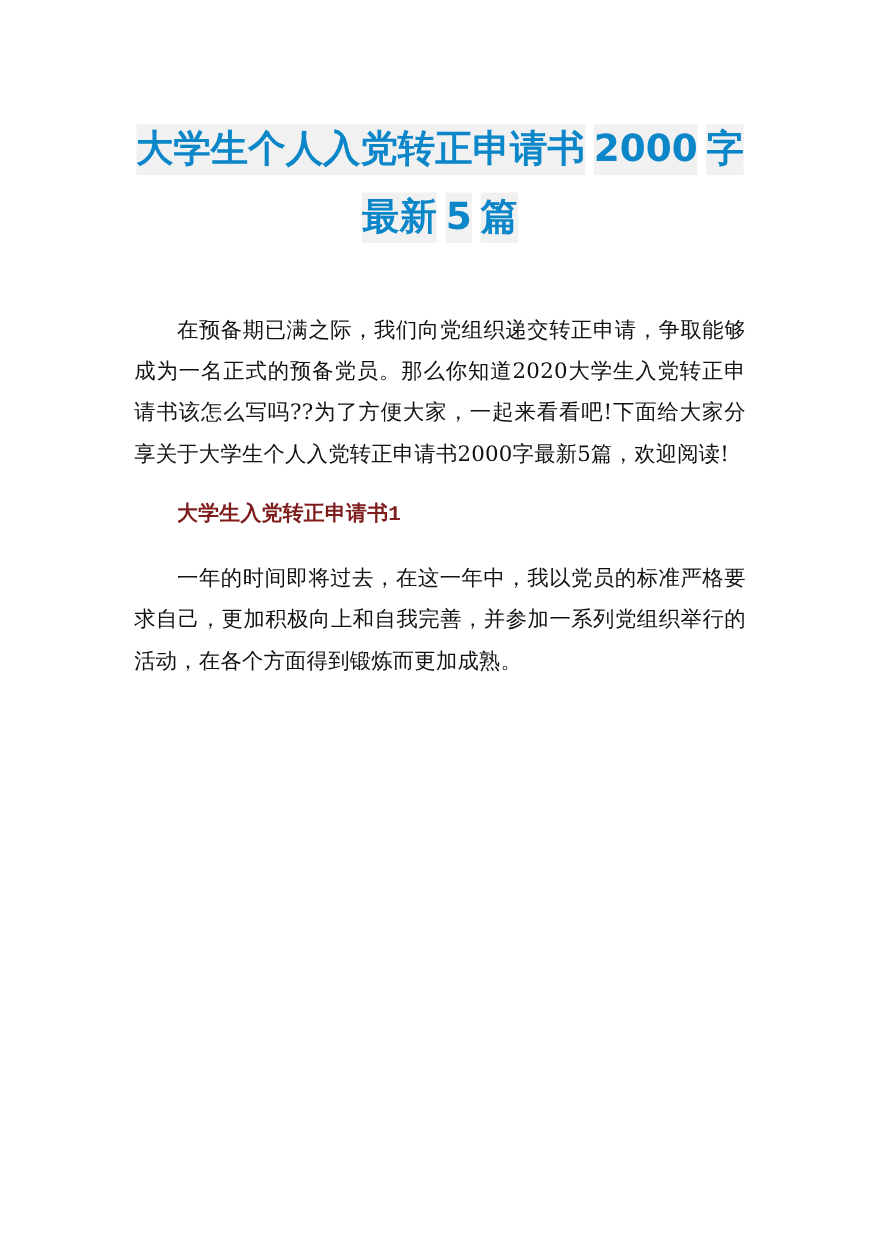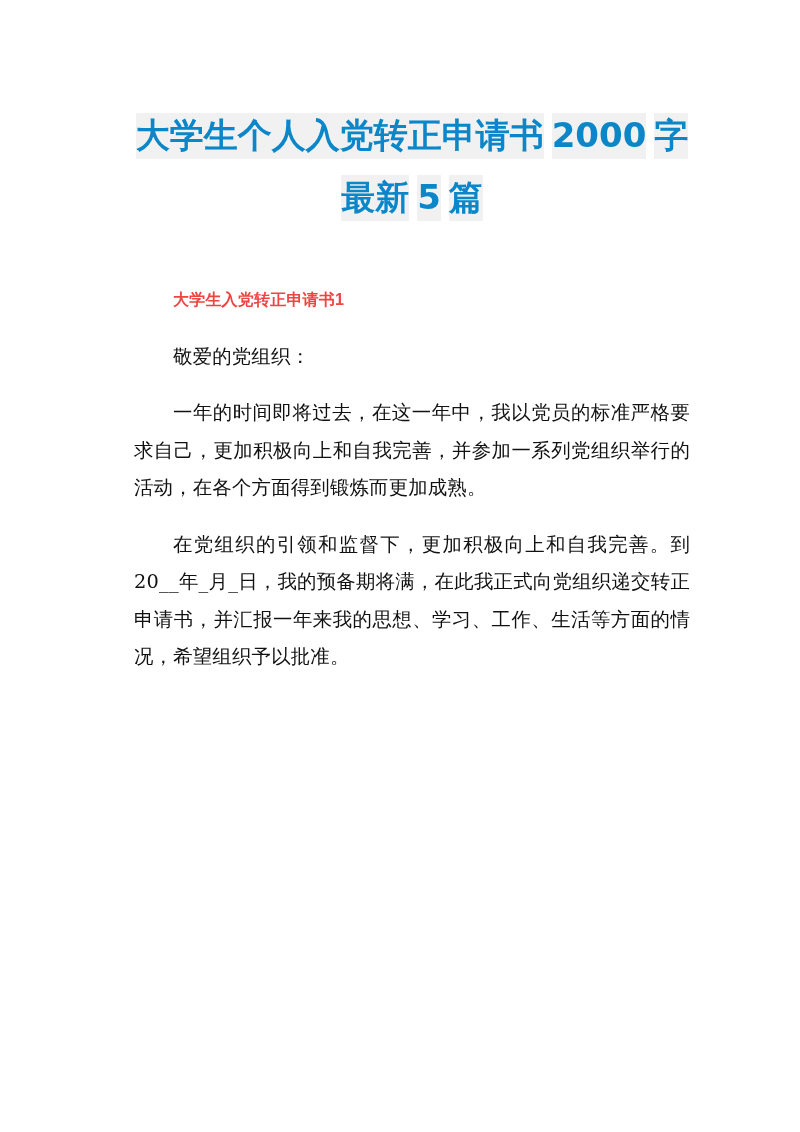--- a/index.html
+++ b/index.html
@@ -10,21 +10,21 @@
     body {
       width: 800px;
       height: 1132px;
       position: relative;
       overflow: hidden;
       font-family: "DejaVu Serif", "Liberation Serif", serif;
       color: #111111;
     }
     .page {
       position: absolute;
-      left: 12px; top: 0;
+      left: 0; top: 0;
       width: 778px;
       height: 1132px;
       border-radius: 18px;
     }
     .title {
       position: absolute;
       left: 100px;
       width: 600px;
       top: 104px;
       text-align: center;
@@ -51,40 +51,39 @@
       font-size: 19.4px;
       line-height: 37.5px;
       letter-spacing: 0.2px;
     }
     .body p {
       margin: 0 0 19px 0;
       text-indent: 39px;
       text-align: justify;
     }
     .body p.section-heading {
-      color: #ef4444;
-      font-family: Liberation Sans, sans-serif;
+      color: #7f1d1d;
+      font-family: Liberation Mono, monospace;
       font-weight: bold;
-      font-size: 16px;
+      font-size: 19px;
       margin-bottom: 19px;
     }
     .body p.salutation {
       text-indent: 39px;
     }
   </style>
 </head>
 <body>
 
 <div class="page">
 
   <h1 class="title">
     <span class="hl">大学生个人入党转正申请书</span><span class="gap"></span><span class="hl">2000</span><span class="gap"></span><span class="hl">字</span><br>
     <span class="hl">最新</span><span class="gap"></span><span class="hl">5</span><span class="gap"></span><span class="hl">篇</span>
   </h1>
 
   <div class="body">
+    <p>在预备期已满之际，我们向党组织递交转正申请，争取能够成为一名正式的预备党员。那么你知道2020大学生入党转正申请书该怎么写吗??为了方便大家，一起来看看吧!下面给大家分享关于大学生个人入党转正申请书2000字最新5篇，欢迎阅读!</p>
     <p class="section-heading">大学生入党转正申请书1</p>
-    <p class="salutation">敬爱的党组织：</p>
     <p>一年的时间即将过去，在这一年中，我以党员的标准严格要求自己，更加积极向上和自我完善，并参加一系列党组织举行的活动，在各个方面得到锻炼而更加成熟。</p>
-    <p>在党组织的引领和监督下，更加积极向上和自我完善。到20__年_月_日，我的预备期将满，在此我正式向党组织递交转正申请书，并汇报一年来我的思想、学习、工作、生活等方面的情况，希望组织予以批准。</p>
   </div>
 
 </div>
 
 </body></html>

